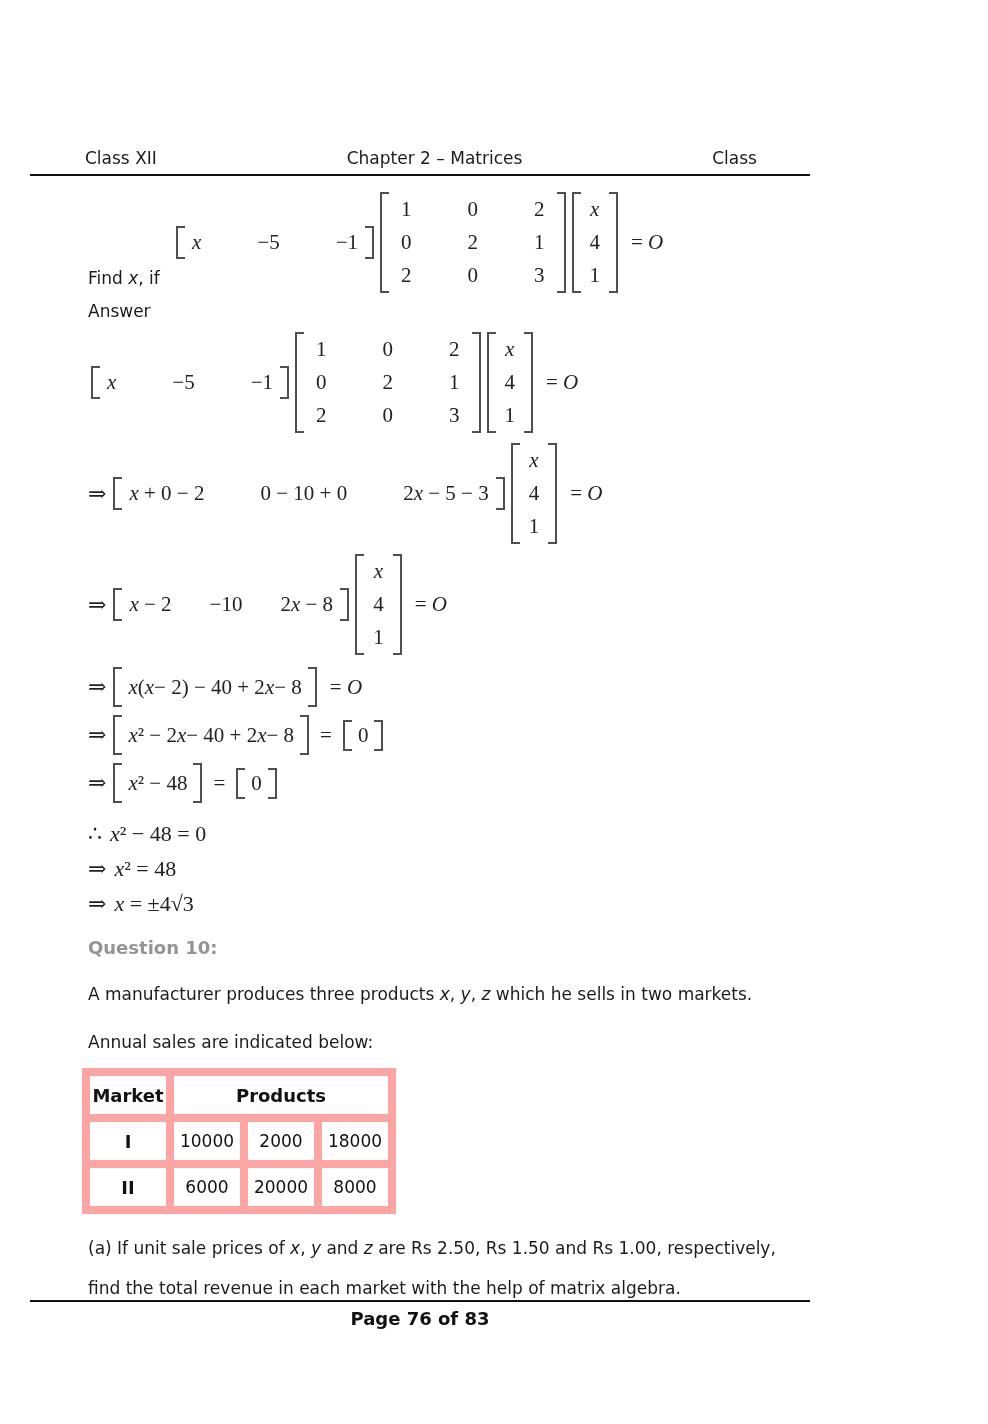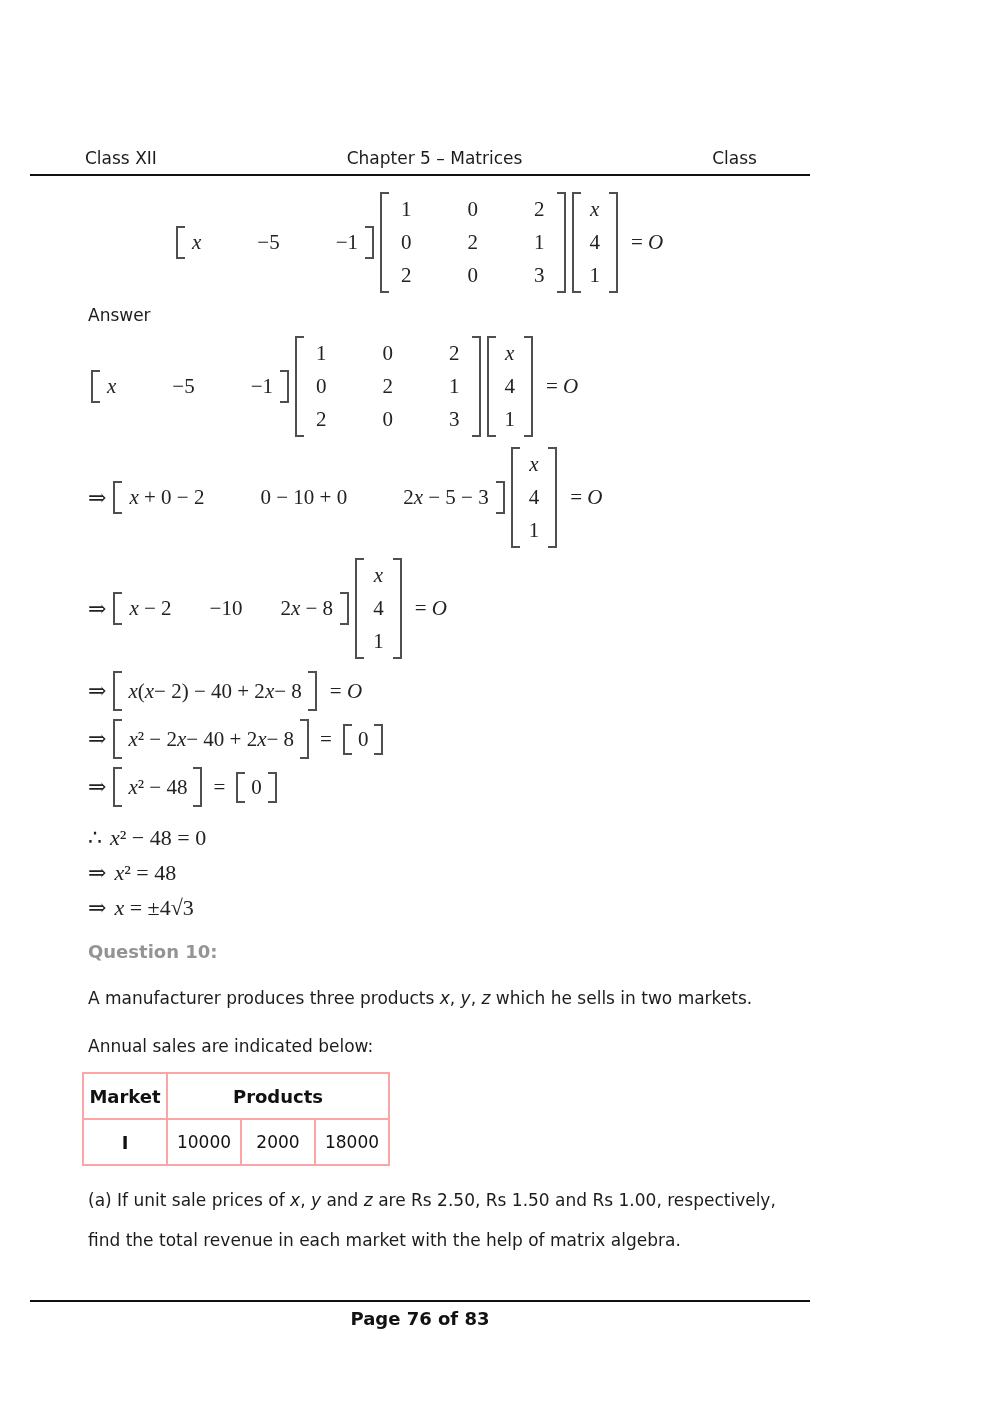--- a/index.html
+++ b/index.html
@@ -49,41 +49,41 @@
   .eq-inline-first { margin-top:12px; }
   .mline { margin-top:9px; font-size:22px; }
   .mline-first { margin-top:18px; }
   
   .q-heading { margin-top:20px; font-size:18px; font-weight:bold; color:#949494; }
   .para { font-size:17px; line-height:24px; margin-top:24px; max-width:845px; }
   .para-a { margin-top:14px; line-height:40px; }
   
   .sales-table { border-collapse:collapse; margin:14px 0 0 -6px;
     font-size:17px; color:#111; }
-  .sales-table th, .sales-table td { border:2px solid #fca5a5; text-align:center;
+  .sales-table th, .sales-table td { border:8px solid #fca5a5; text-align:center;
     vertical-align:middle; }
   .sales-table th { font-weight:bold; font-size:18px; height:46px; }
   .sales-table td { height:46px; font-size:17px; }
   .sales-table .c-market { width:84px; }
   .sales-table .c-val { width:74px; }
   .sales-table .mkt { font-weight:bold; font-size:18px; }
   
   .footer-rule { position:absolute; left:30px; right:30px; top:1300px;
     border-top:2px solid #111; }
   .footer-text { position:absolute; top:1308px; left:0; width:100%;
     text-align:center; font-weight:bold; font-size:18px; color:#111; }
 </style>
 </head>
 <body>
 
 <div class="page">
 
   <div class="header-row">
     <span>Class XII</span>
-    <span>Chapter 5 – Matrices</span>
+    <span>Chapter 2 – Matrices</span>
     <span>Class</span>
   </div>
   <div class="header-rule"></div>
 
   <div class="content">
 
     <div class="math eq-given-top">
       <span class="vec gap-wide">
         <span class="bl"></span>
         <span class="rowbody">
@@ -113,20 +113,21 @@
         <span class="colbody">
           <span><i>x</i></span>
           <span>4</span>
           <span>1</span>
         </span>
         <span class="br"></span>
       </span>
       <span class="rhs">= <i>O</i></span>
     </div>
 
+    <div class="tline find-line"><span>Find </span><span style="font-style: italic;">x</span><span>, if</span></div>
     <div class="tline">Answer</div>
 
     <div class="math eq-given-2">
       <span class="vec gap-wide">
         <span class="bl"></span>
         <span class="rowbody">
           <span><i>x</i></span>
           <span>−5</span>
           <span>−1</span>
         </span>
@@ -267,20 +268,26 @@
           <tr>
         <th class="c-market">Market</th>
         <th colspan="3">Products</th>
       </tr>
       <tr>
         <td class="mkt">I</td>
         <td class="c-val">10000</td>
         <td class="c-val">2000</td>
         <td class="c-val">18000</td>
       </tr>
+      <tr>
+        <td class="mkt">II</td>
+        <td class="c-val">6000</td>
+        <td class="c-val">20000</td>
+        <td class="c-val">8000</td>
+      </tr>
     </tbody>
       </table>
 
     <div class="para para-a"><span>(a) If unit sale prices of </span><span style="font-style: italic;">x</span><span>, </span><span style="font-style: italic;">y</span><span> and </span><span style="font-style: italic;">z</span><span> are Rs 2.50, Rs 1.50 and Rs 1.00, respectively, find the total revenue in each market with the help of matrix algebra.</span></div>
 
   </div>
 
   <div class="footer-rule"></div>
   <div class="footer-text">Page 76 of 83</div>
 

